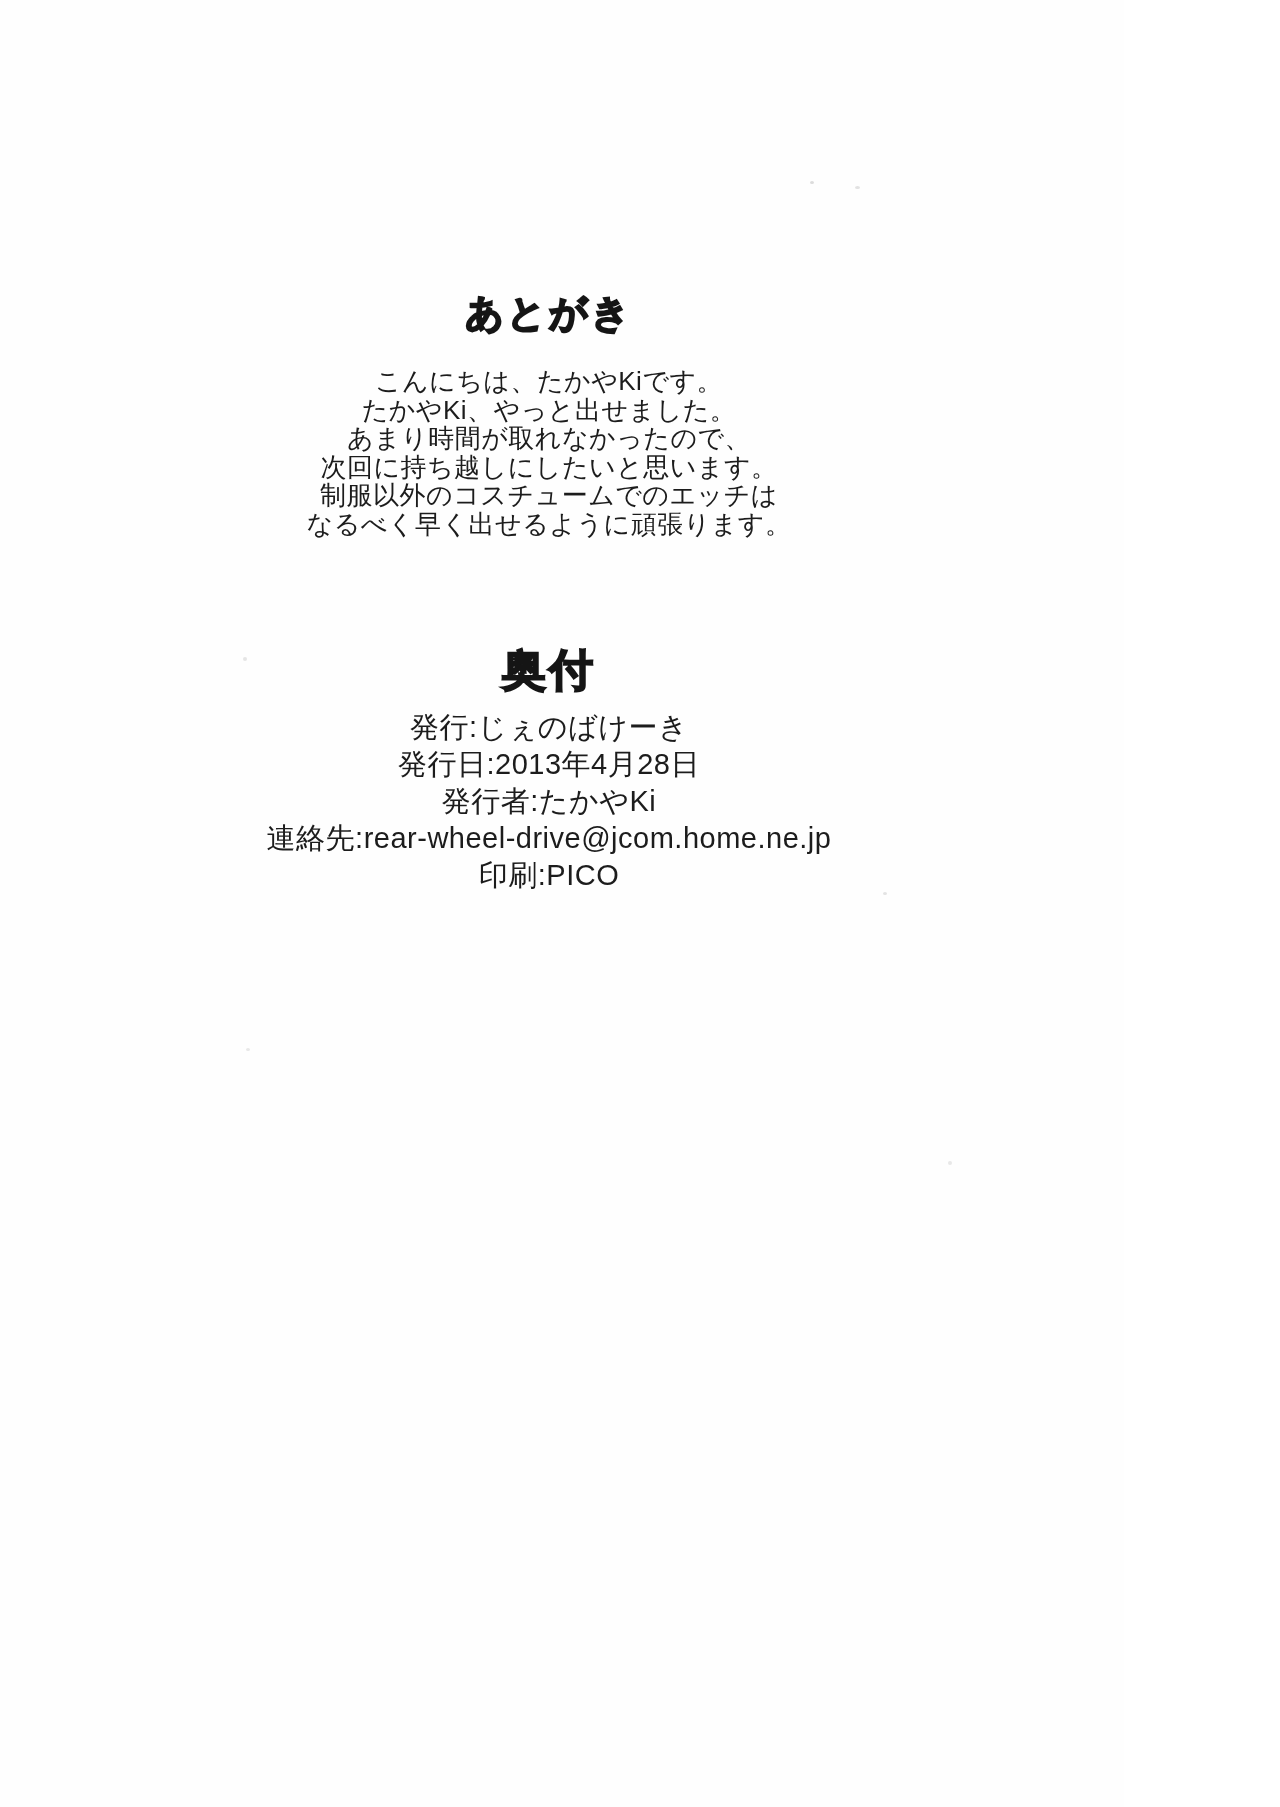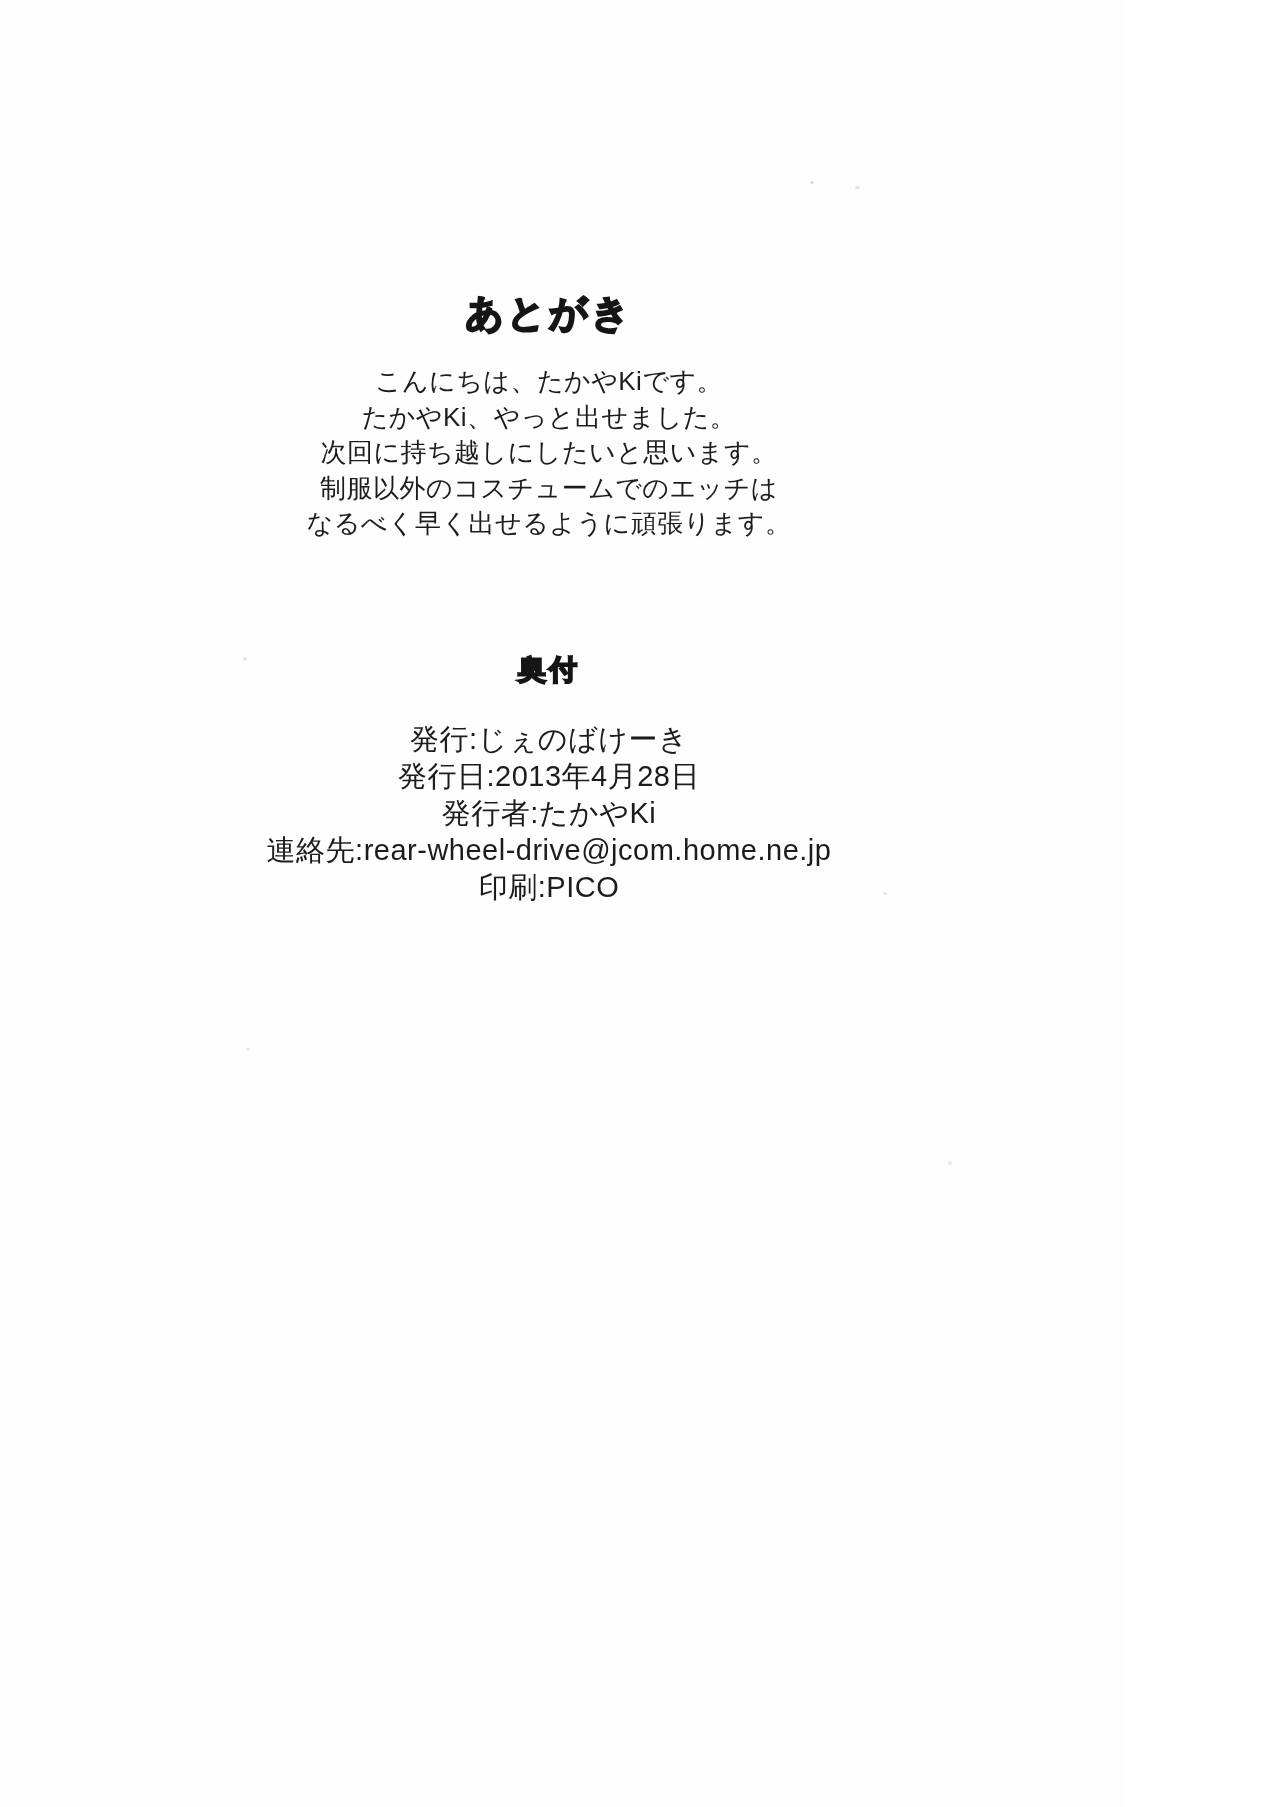--- a/index.html
+++ b/index.html
@@ -28,24 +28,24 @@
 
   .section-title {
     margin: 0;
     font-size: 38px;
     line-height: 44px;
     font-weight: 900;
     letter-spacing: 3px;
     -webkit-text-stroke: 2px #151515;
   }
   .afterword-section .section-title { margin-bottom: 32px; }
-  .colophon-section  .section-title { margin-bottom: 30px; font-size: 28px; }
+  .colophon-section  .section-title { margin-bottom: 18px; font-size: 44px; }
 
   .afterword-line {
-    margin: 7px;
+    margin: 0;
     font-size: 26px;
     line-height: 28.5px;
     letter-spacing: 0.5px;
   }
   .colophon-line {
     margin: 2px;
     font-size: 29px;
     line-height: 35px;
     letter-spacing: 0.5px;
   }
@@ -65,20 +65,21 @@
 </style>
 </head>
 <body>
 
 <div class="page">
 
   <section class="text-col afterword-section">
     <h1 class="section-title">あとがき</h1>
     <p class="afterword-line">こんにちは、たかやKiです。</p>
     <p class="afterword-line">たかやKi、やっと出せました。</p>
+    <p class="afterword-line">あまり時間が取れなかったので、</p>
     <p class="afterword-line">次回に持ち越しにしたいと思います。</p>
     <p class="afterword-line">制服以外のコスチュームでのエッチは</p>
     <p class="afterword-line">なるべく早く出せるように頑張ります。</p>
   </section>
 
   <section class="text-col colophon-section">
     <h2 class="section-title">奥付</h2>
     <p class="colophon-line">発行:じぇのばけーき</p>
     <p class="colophon-line">発行日:2013年4月28日</p>
     <p class="colophon-line">発行者:たかやKi</p>

